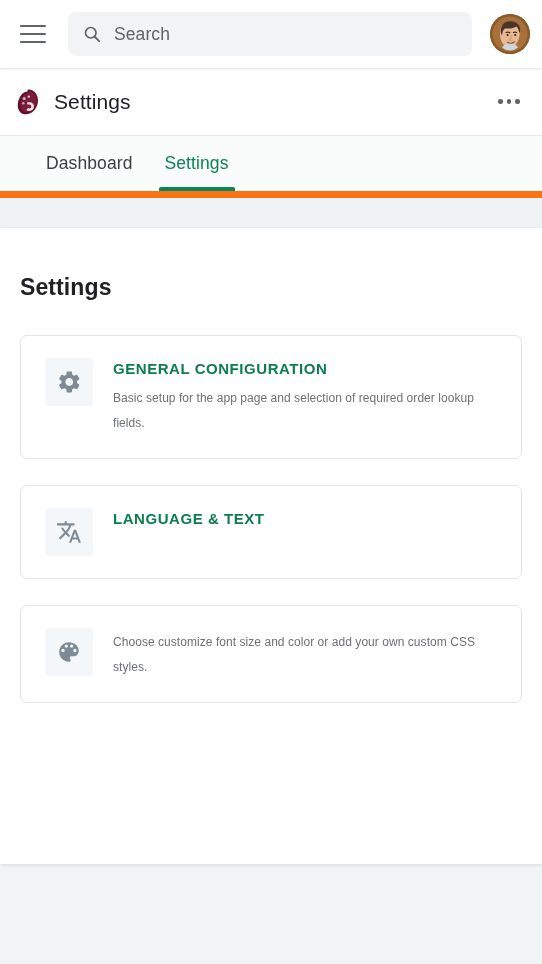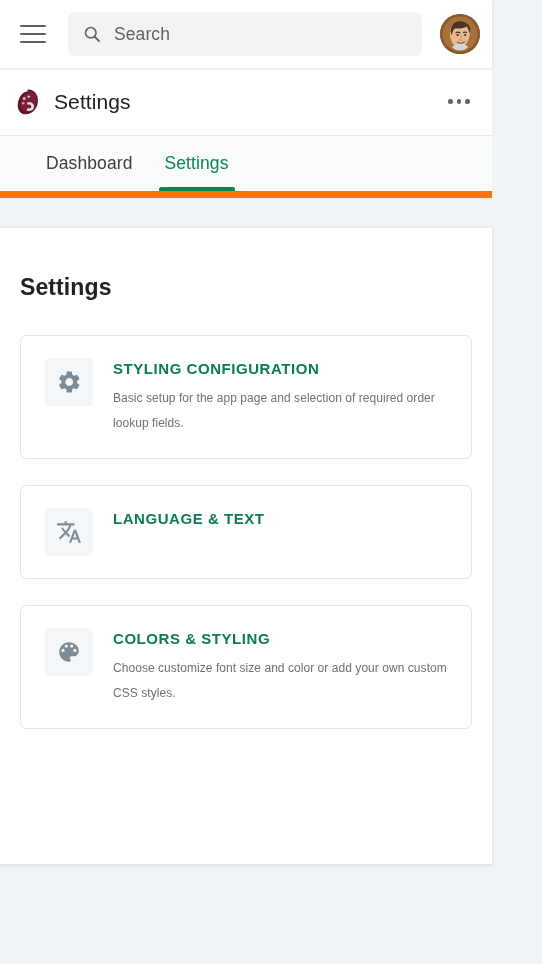--- a/index.html
+++ b/index.html
@@ -11,21 +11,21 @@
   }
 
   body {
     font-family: "Liberation Sans", sans-serif;
     background: #f1f4f6;
     color: #202124;
     -webkit-font-smoothing: antialiased;
   }
 
   .screen {
-    width: 492px;
+    width: 542px;
     height: 964px;
     position: relative;
     display: flex;
     flex-direction: column;
     background: #f1f4f6;
   }
 
   
   .topbar {
     height: 68px;
@@ -309,21 +309,21 @@
 
     <div class="cards">
 
       <div class="card">
         <div class="card-icon-tile">
           <svg width="26" height="26" viewBox="0 0 24 24">
             <path fill="#7c8b95" d="M19.4 13c.04-.32.06-.66.06-1s-.02-.68-.07-1l2.03-1.58c.18-.14.23-.41.12-.61l-1.92-3.32c-.12-.22-.37-.29-.59-.22l-2.39.96c-.5-.38-1.03-.7-1.62-.94l-.36-2.54c-.04-.24-.24-.41-.48-.41h-3.84c-.24 0-.43.17-.47.41l-.36 2.54c-.59.24-1.13.57-1.62.94l-2.39-.96c-.22-.08-.47 0-.59.22L2.98 8.81c-.12.21-.08.47.12.61L5.13 11c-.05.32-.09.67-.09 1s.02.68.07 1l-2.03 1.58c-.18.14-.23.41-.12.61l1.92 3.32c.12.22.37.29.59.22l2.39-.96c.5.38 1.03.7 1.62.94l.36 2.54c.05.24.24.41.48.41h3.84c.24 0 .44-.17.47-.41l.36-2.54c.59-.24 1.13-.56 1.62-.94l2.39.96c.22.08.47 0 .59-.22l1.92-3.32c.12-.22.07-.47-.12-.61L19.4 13zM12.25 15.6c-1.98 0-3.6-1.62-3.6-3.6s1.62-3.6 3.6-3.6 3.6 1.62 3.6 3.6-1.62 3.6-3.6 3.6z"></path>
           </svg>
         </div>
         <div class="card-body">
-          <div class="card-title">STYLING CONFIGURATION</div>
+          <div class="card-title">GENERAL CONFIGURATION</div>
           <div class="card-desc">Basic setup for the app page and selection of required order lookup fields.</div>
         </div>
       </div>
 
       <div class="card">
         <div class="card-icon-tile">
           <svg width="26" height="26" viewBox="0 0 24 24">
             <path fill="#7c8b95" d="M12.87 15.07l-2.54-2.51.03-.03c1.74-1.94 2.98-4.17 3.71-6.53H17V4H10V2H8v2H1v2h11.17C11.5 7.92 10.44 9.75 9 11.35 8.07 10.32 7.3 9.19 6.69 8h-2c.73 1.63 1.73 3.17 2.98 4.56l-5.09 5.02L4 19l5-5 3.11 3.11.76-2.04zM18.5 10h-2L12 22h2l1.12-3h4.75L21 22h2l-4.5-12zm-2.62 7l1.62-4.33L19.12 17h-3.24z"></path>
           </svg>
         </div>
@@ -332,21 +332,20 @@
         </div>
       </div>
 
       <div class="card">
         <div class="card-icon-tile">
           <svg width="26" height="26" viewBox="0 0 24 24">
             <path fill="#7c8b95" d="M12 3c-4.97 0-9 4.03-9 9s4.03 9 9 9c.83 0 1.5-.67 1.5-1.5 0-.39-.15-.74-.39-1.01-.23-.26-.38-.61-.38-.99 0-.83.67-1.5 1.5-1.5H16c2.76 0 5-2.24 5-5 0-4.42-4.03-8-9-8zm-5.5 9c-.83 0-1.5-.67-1.5-1.5S5.67 9 6.5 9 8 9.67 8 10.5 7.33 12 6.5 12zm3-4C8.67 8 8 7.33 8 6.5S8.67 5 9.5 5s1.5.67 1.5 1.5S10.33 8 9.5 8zm5 0c-.83 0-1.5-.67-1.5-1.5S13.67 5 14.5 5s1.5.67 1.5 1.5S15.33 8 14.5 8zm3 4c-.83 0-1.5-.67-1.5-1.5S16.67 9 17.5 9s1.5.67 1.5 1.5-.67 1.5-1.5 1.5z"></path>
           </svg>
         </div>
         <div class="card-body">
-          <div class="card-title">COLORS &amp; STYLING</div>
           <div class="card-desc">Choose customize font size and color or add your own custom CSS styles.</div>
         </div>
       </div>
 
     </div>
   </div>
 
   <div class="footer-area"></div>
 
 </div>

